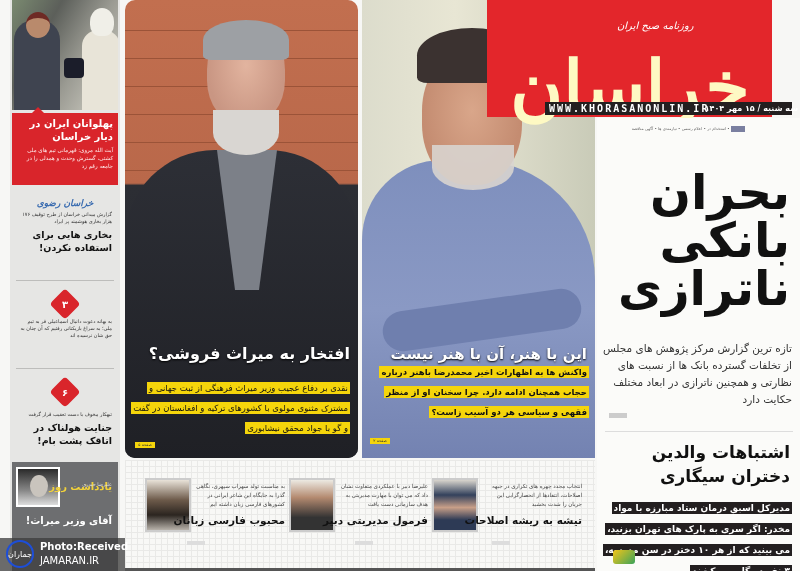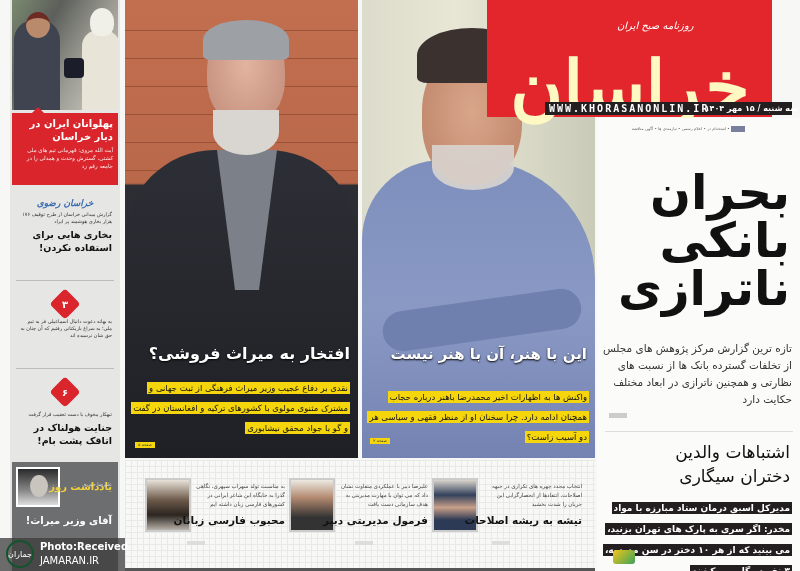--- a/index.html
+++ b/index.html
@@ -29,21 +29,21 @@
   .sb-badge span { position: absolute; inset: 0; display: flex; align-items: center; justify-content: center; color: #fff; font-size: 10px; font-weight: bold; transform: rotate(-45deg); }
   .sb-note { position: absolute; left: 2px; top: 462px; width: 106px; height: 109px; background: #6d6e70; direction: rtl; }
   .sb-note .avatar { position: absolute; left: 4px; top: 5px; width: 44px; height: 40px; background: linear-gradient(#2a2a2a, #888 60%, #ddd); border: 2px solid #fff; }
   .sb-note .avatar::after { content: ""; position: absolute; left: 12px; top: 6px; width: 18px; height: 22px; border-radius: 50%; background: #c9c4bd; }
   .sb-note .lbl { position: absolute; right: 6px; top: 19px; color: #f2d23a; font-size: 10px; font-weight: bold; }
   .sb-note .auth { position: absolute; right: 6px; top: 19px; color: #ddd; font-size: 5px; }
   .sb-note .ttl { position: absolute; right: 6px; top: 52px; color: #fff; font-size: 10px; font-weight: bold; line-height: 14px; text-align: right; width: 96px; }
 
   
   .story1 { position: absolute; left: 125px; top: 0; width: 233px; height: 458px; overflow: hidden;
-    background: linear-gradient(180deg, #c26f4f 0%, #b9684a 40%, #2c2e34 40.5%, #25272c 100%); }
+    background: linear-gradient(180deg, #c26f4f 0%, #b9684a 40%, #2c2e34 40.5%, #25272c 100%); border-radius: 10px; }
   .brick { position: absolute; left: 0; right: 0; height: 1px; background: #9b5338; }
   .s1-face { position: absolute; left: 82px; top: 25px; width: 78px; height: 100px; background: radial-gradient(ellipse at 50% 40%, #e2b49f 0%, #c99683 70%); border-radius: 45% 45% 45% 45%; }
   .s1-hair { position: absolute; left: 78px; top: 20px; width: 86px; height: 40px; background: #9da0a4; border-radius: 50% 50% 10% 10%; }
   .s1-beard { position: absolute; left: 88px; top: 110px; width: 66px; height: 45px; background: #d9d6d2; border-radius: 0 0 50% 50%; }
   .s1-suit { position: absolute; left: 0; top: 150px; width: 233px; height: 310px; background: linear-gradient(180deg, #2d2f36, #1f2025); border-radius: 90px 90px 0 0; }
   .s1-shirt { position: absolute; left: 92px; top: 150px; width: 60px; height: 140px; background: #7c8088; clip-path: polygon(0 0, 100% 0, 70% 100%, 30% 100%); }
   .s1-headline { position: absolute; right: 8px; top: 344px; color: #fff; font-size: 16px; font-weight: bold; direction: rtl; text-align: right; text-shadow: 0 1px 2px #000; }
   .hl-yellow { position: absolute; direction: rtl; text-align: right; }
   .hl-yellow span { display: inline; background: #f5d50b; color: #111; font-size: 8.5px; line-height: 16px; padding: 1px 2px; box-decoration-break: clone; -webkit-box-decoration-break: clone; }
   .page-tag { position: absolute; width: 20px; height: 6px; background: #f5d50b; font-size: 4px; color: #333; text-align: center; line-height: 6px; }
@@ -67,40 +67,40 @@
   .mh-date { position: absolute; right: -26px; top: 102px; color: #fff; font-size: 8px; line-height: 13px; direction: rtl; font-weight: bold; }
 
   
   .rcol { position: absolute; left: 597px; top: 118px; width: 203px; height: 453px; background: #fbfbf9; }
   .rc-ads { position: absolute; left: 8px; top: 8px; width: 140px; font-size: 4px; color: #666; direction: rtl; line-height: 6px; }
   .rc-ads .badge { display: inline-block; width: 14px; height: 6px; background: #7a7fa0; vertical-align: middle; }
   .rc-title { position: absolute; right: 10px; top: 50px; color: #111; font-size: 48px; font-weight: bold; direction: rtl; text-align: right; line-height: 48px; }
   .rc-lead { position: absolute; right: 8px; top: 222px; width: 190px; color: #333; font-size: 10.5px; line-height: 17px; direction: rtl; text-align: right; }
   .rc-pg { position: absolute; left: 12px; top: 295px; width: 18px; height: 5px; background: #ccc; }
   .rc-div { position: absolute; left: 8px; top: 313px; width: 188px; height: 1px; background: #ddd; }
-  .rc-h2 { position: absolute; right: 10px; top: 322px; color: #111; font-size: 17px; font-weight: normal; direction: rtl; text-align: right; line-height: 24px; }
+  .rc-h2 { position: absolute; right: 10px; top: 322px; color: #111; font-size: 17px; font-weight: bold; direction: rtl; text-align: right; line-height: 24px; }
   .rc-h2-sub { position: absolute; right: 8px; top: 378px; width: 192px; direction: rtl; text-align: right; }
   .rc-h2-sub span { background: #231f20; color: #fff; font-size: 9px; line-height: 17px; padding: 1px 2px; box-decoration-break: clone; -webkit-box-decoration-break: clone; font-weight: bold; }
   .rc-logo2 { position: absolute; left: 16px; top: 432px; width: 22px; height: 14px; background: linear-gradient(135deg, #f5c518, #3aa35b); border-radius: 3px; }
 
   
   .bottom { position: absolute; left: 125px; top: 460px; width: 470px; height: 111px;
     background-color: #f8f8f6;
     background-image: linear-gradient(#e9e9e7 1px, transparent 1px), linear-gradient(90deg, #e9e9e7 1px, transparent 1px);
     background-size: 6px 6px; }
   .bt-item { position: absolute; top: 18px; height: 80px; }
   .bt-photo { position: absolute; top: 0; width: 46px; height: 54px; border: 2px solid #ccc; }
   .bt-text { position: absolute; top: 4px; direction: rtl; text-align: right; font-size: 5.5px; line-height: 9px; color: #444; }
   .bt-head { position: absolute; top: 36px; direction: rtl; text-align: right; font-size: 10.5px; font-weight: bold; color: #111; white-space: nowrap; }
   .bt-pg { position: absolute; top: 63px; width: 18px; height: 4px; background: #ddd; }
   .bt-bar { position: absolute; left: 0; bottom: 0; width: 470px; height: 3px; background: #555; }
 
   
   .wm { position: absolute; left: 0; top: 538px; width: 125px; height: 33px; background: rgba(60,60,60,.75); }
-  .wm-logo { position: absolute; left: 6px; top: 2px; width: 28px; height: 28px; border: 2px solid #14532d; border-radius: 50%; color: #fff; font-size: 8px; display: flex; align-items: center; justify-content: center; }
+  .wm-logo { position: absolute; left: 6px; top: 2px; width: 28px; height: 28px; border: 2px solid #1d4ed8; border-radius: 50%; color: #fff; font-size: 8px; display: flex; align-items: center; justify-content: center; }
   .wm-t1 { position: absolute; left: 40px; top: 3px; color: #fff; font-size: 10px; font-weight: bold; }
   .wm-t2 { position: absolute; left: 40px; top: 17px; color: #fff; font-size: 10px; }
 </style>
 </head>
 <body>
 
 <div class="page">
 
   <div class="sidebar">
     <div class="sb-photo">
@@ -163,21 +163,21 @@
     <div class="page-tag" style="left:10px; top:442px;">صفحه ۵</div>
   </div>
 
   <div class="story2">
     <div class="s2-body"></div>
     <div class="s2-face"></div>
     <div class="s2-hair"></div>
     <div class="s2-beard"></div>
     <div class="s2-arm"></div>
     <div class="s2-headline">این با هنر، آن با هنر نیست</div>
-    <div class="hl-yellow" style="right:6px; top:385px; width:226px;"><span>واکنش ها به اظهارات اخیر محمدرضا باهنر درباره حجاب همچنان ادامه دارد. چرا سخنان او از منظر فقهی و سیاسی هر دو آسیب زاست؟</span></div>
+    <div class="hl-yellow" style="right:6px; top:360px; width:226px;font-weight:bold;"><span>واکنش ها به اظهارات اخیر محمدرضا باهنر درباره حجاب همچنان ادامه دارد. چرا سخنان او از منظر فقهی و سیاسی هر دو آسیب زاست؟</span></div>
     <div class="page-tag" style="left:8px; top:438px;">صفحه ۲</div>
   </div>
 
   <div class="masthead">
     <div class="mh-logo">خراسان</div>
     <div class="mh-tag">روزنامه صبح ایران</div>
     <div class="mh-strip"></div>
     <div class="mh-url">WWW.KHORASANONLIN.IR</div>
     <div class="mh-date">سه شنبه / ۱۵ مهر ۱۴۰۴</div>
   </div>

